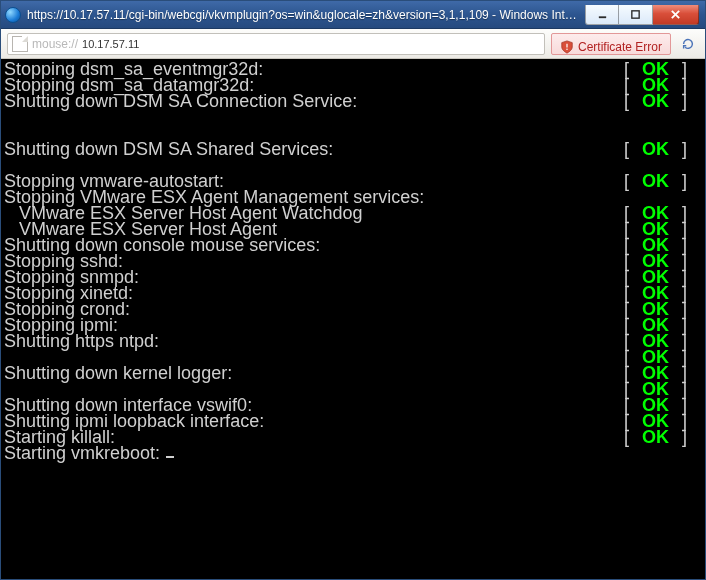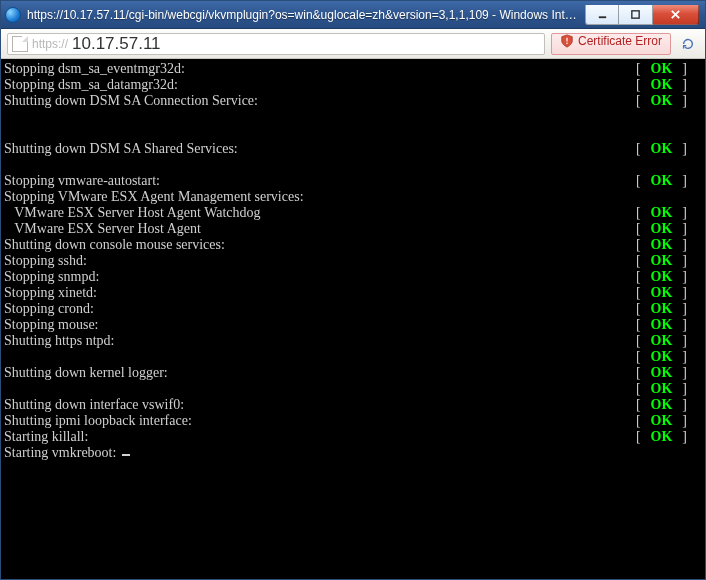--- a/index.html
+++ b/index.html
@@ -17,28 +17,28 @@
   .win-btn.close { width:46px; border-left:none; border-radius:0 0 3px 0; background: linear-gradient(to bottom, #f08d7b, #d94f3a 45%, #c33a25); color:#fff; }
   .win-btn svg { width:11px; height:11px; }
   .win-btn.close svg path, .win-btn.close svg line { stroke:#fff; }
 
   
   .toolbar { height: 30px; background: linear-gradient(to bottom,#fdfdfb,#eceae5); display:flex; align-items:center; padding:0 6px; gap:6px; border-bottom:1px solid #c9c6bf; }
   .addr-wrap { flex:1 1 auto; height:22px; border:1px solid #c2c0ba; background:#fff; display:flex; align-items:center; border-radius:2px; padding:0 4px; gap:4px; color:#7a7a7a; }
   .addr-wrap .page-icon { width:16px; height:16px; border:1px solid #b8b5b0; background:#fff; position:relative; }
   .addr-wrap .page-icon::after { content:""; position:absolute; right:-1px; top:-1px; width:6px; height:6px; background:linear-gradient(135deg,#fff 49%,#dcdad5 51%); }
   .addr-wrap .scheme { font-size:12px; color:#b8b8b8; }
-  .addr-wrap .host { font-size:17px; color:#333; }
-  .cert-btn { height:22px; display:flex; align-items:flex-start; gap:4px; padding:0 8px; border:1px solid #e29898; background:linear-gradient(to bottom,#fdecec,#f8dada); color:#b22222; font-size:12px; border-radius:2px; cursor:pointer; }
+  .addr-wrap .host { font-size:11px; color:#333; }
+  .cert-btn { height:22px; display:flex; align-items:flex-end; gap:4px; padding:0 8px; border:1px solid #e29898; background:linear-gradient(to bottom,#fdecec,#f8dada); color:#b22222; font-size:12px; border-radius:2px; cursor:pointer; }
   .cert-btn .shield { width:14px; height:14px; }
   .tool-icon { width:22px; height:22px; display:flex; align-items:center; justify-content:center; border:1px solid transparent; border-radius:2px; cursor:pointer; }
   .tool-icon svg { width:14px; height:14px; }
 
   
-  .terminal { flex:1 1 auto; background:#000; color:#d0d0d0; font-family:Liberation Serif, serif; font-size:14px; line-height:16px; padding:2px 4px 4px 3px; overflow:hidden; }
+  .terminal { flex:1 1 auto; background:#000; color:#d0d0d0; font-family:Liberation Sans, sans-serif; font-size:18px; line-height:16px; padding:2px 4px 4px 3px; overflow:hidden; }
   .tline { display:flex; white-space:pre; }
   .tline .msg { flex:0 0 auto; }
   .tline .status { margin-left:auto; }
   .lb { color:#d0d0d0; }
   .ok { color:#00ff00; font-weight:bold; padding:0 3px;margin-top:19px; }
   .rb { color:#d0d0d0; padding-right:14px; }
   .cursor { display:inline-block; width:8px; height:2px; background:#d0d0d0; margin-left:6px; vertical-align:1px; }
 </style>
 </head>
 <body>
@@ -64,21 +64,21 @@
             <line x1="2" y1="2" x2="10" y2="10" stroke-width="2"></line>
             <line x1="10" y1="2" x2="2" y2="10" stroke-width="2"></line>
           </svg>
       </div>
     </div>
   </div>
 
   <div class="toolbar">
     <div class="addr-wrap">
       <span class="page-icon"></span>
-      <span class="scheme">https://</span>
+      <span class="scheme">mouse://</span>
       <span class="host">10.17.57.11</span>
     </div>
     <div class="cert-btn">
       <svg class="shield" viewBox="0 0 16 16">
         <path d="M8 1 L14 3 V8 C14 12 8 15 8 15 C8 15 2 12 2 8 V3 Z" fill="#d94f3a" stroke="#9e2d1d" stroke-width="0.8"></path>
         <circle cx="8" cy="10.5" r="0.9" fill="#fff"></circle>
           <rect x="7.3" y="4.3" width="1.4" height="4.3" fill="#fff"></rect>
       </svg>
       <span>Certificate Error</span>
     </div>
@@ -100,21 +100,21 @@
       <div class="tline"><span class="msg">&nbsp;</span></div>
       <div class="tline"><span class="msg">Stopping vmware-autostart:</span><span class="status"><span class="lb">[  </span><span class="ok">OK</span><span class="rb">  ]</span></span></div>
       <div class="tline"><span class="msg">Stopping VMware ESX Agent Management services:</span></div>
       <div class="tline"><span class="msg">   VMware ESX Server Host Agent Watchdog</span><span class="status"><span class="lb">[  </span><span class="ok">OK</span><span class="rb">  ]</span></span></div>
       <div class="tline"><span class="msg">   VMware ESX Server Host Agent</span><span class="status"><span class="lb">[  </span><span class="ok">OK</span><span class="rb">  ]</span></span></div>
       <div class="tline"><span class="msg">Shutting down console mouse services:</span><span class="status"><span class="lb">[  </span><span class="ok">OK</span><span class="rb">  ]</span></span></div>
       <div class="tline"><span class="msg">Stopping sshd:</span><span class="status"><span class="lb">[  </span><span class="ok">OK</span><span class="rb">  ]</span></span></div>
       <div class="tline"><span class="msg">Stopping snmpd:</span><span class="status"><span class="lb">[  </span><span class="ok">OK</span><span class="rb">  ]</span></span></div>
       <div class="tline"><span class="msg">Stopping xinetd:</span><span class="status"><span class="lb">[  </span><span class="ok">OK</span><span class="rb">  ]</span></span></div>
       <div class="tline"><span class="msg">Stopping crond:</span><span class="status"><span class="lb">[  </span><span class="ok">OK</span><span class="rb">  ]</span></span></div>
-      <div class="tline"><span class="msg">Stopping mouse:</span><span class="status"><span class="lb">[  </span><span class="ok">OK</span><span class="rb">  ]</span></span></div>
+      <div class="tline"><span class="msg">Stopping ipmi:</span><span class="status"><span class="lb">[  </span><span class="ok">OK</span><span class="rb">  ]</span></span></div>
       <div class="tline"><span class="msg">Shutting https ntpd:</span><span class="status"><span class="lb">[  </span><span class="ok">OK</span><span class="rb">  ]</span></span></div>
       <div class="tline"><span class="status"><span class="lb">[  </span><span class="ok">OK</span><span class="rb">  ]</span></span></div>
       <div class="tline"><span class="msg">Shutting down kernel logger:</span><span class="status"><span class="lb">[  </span><span class="ok">OK</span><span class="rb">  ]</span></span></div>
       <div class="tline"><span class="status"><span class="lb">[  </span><span class="ok">OK</span><span class="rb">  ]</span></span></div>
       <div class="tline"><span class="msg">Shutting down interface vswif0:</span><span class="status"><span class="lb">[  </span><span class="ok">OK</span><span class="rb">  ]</span></span></div>
       <div class="tline"><span class="msg">Shutting ipmi loopback interface:</span><span class="status"><span class="lb">[  </span><span class="ok">OK</span><span class="rb">  ]</span></span></div>
       <div class="tline"><span class="msg">Starting killall:</span><span class="status"><span class="lb">[  </span><span class="ok">OK</span><span class="rb">  ]</span></span></div>
       <div class="tline"><span class="msg">Starting vmkreboot:<span class="cursor"></span></span></div>
     </div>
 

